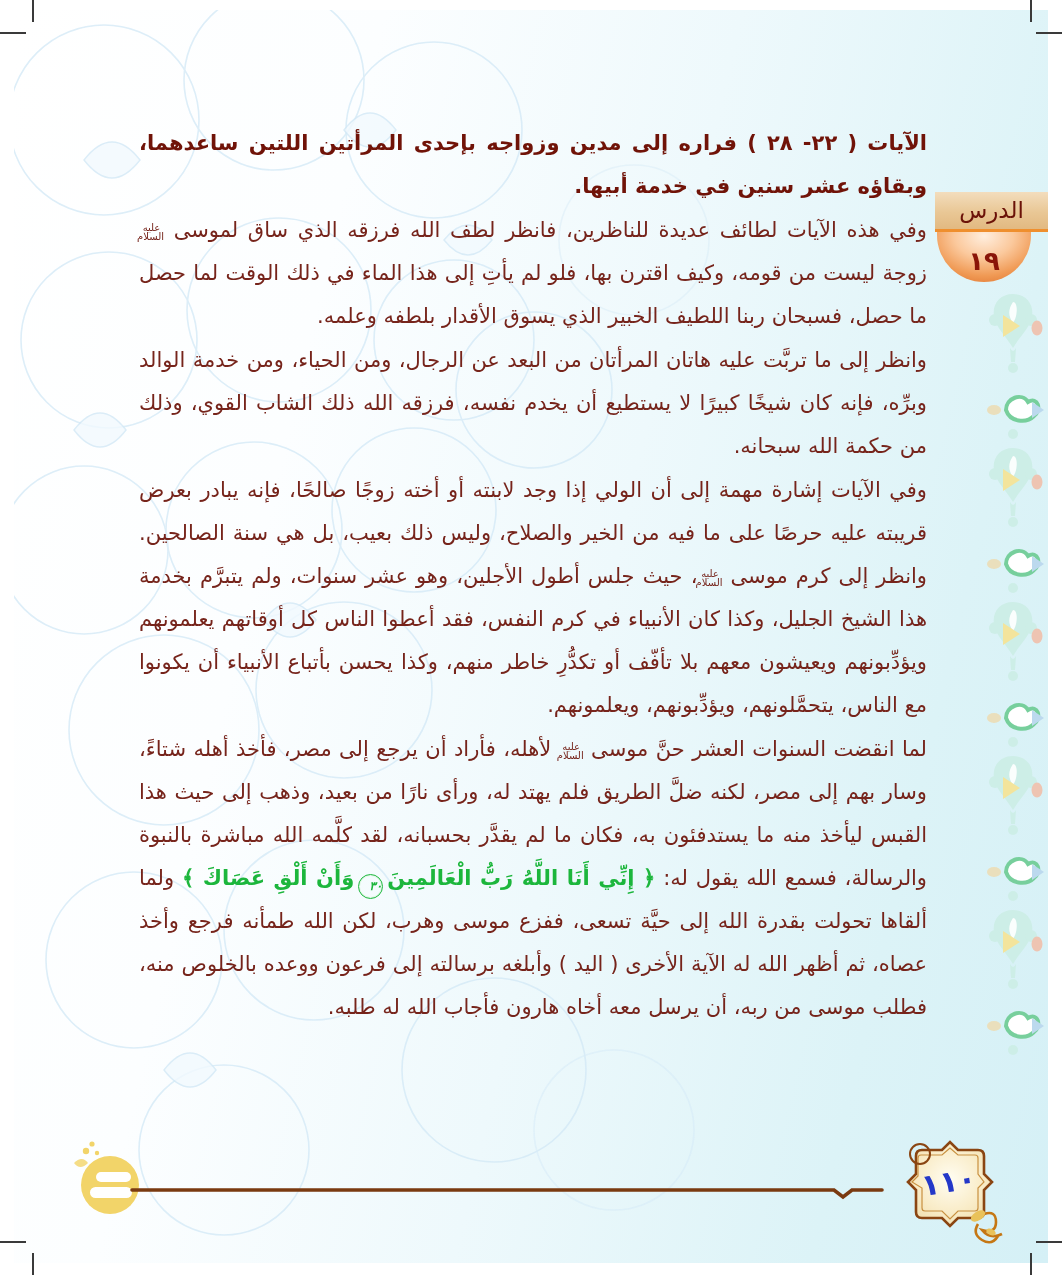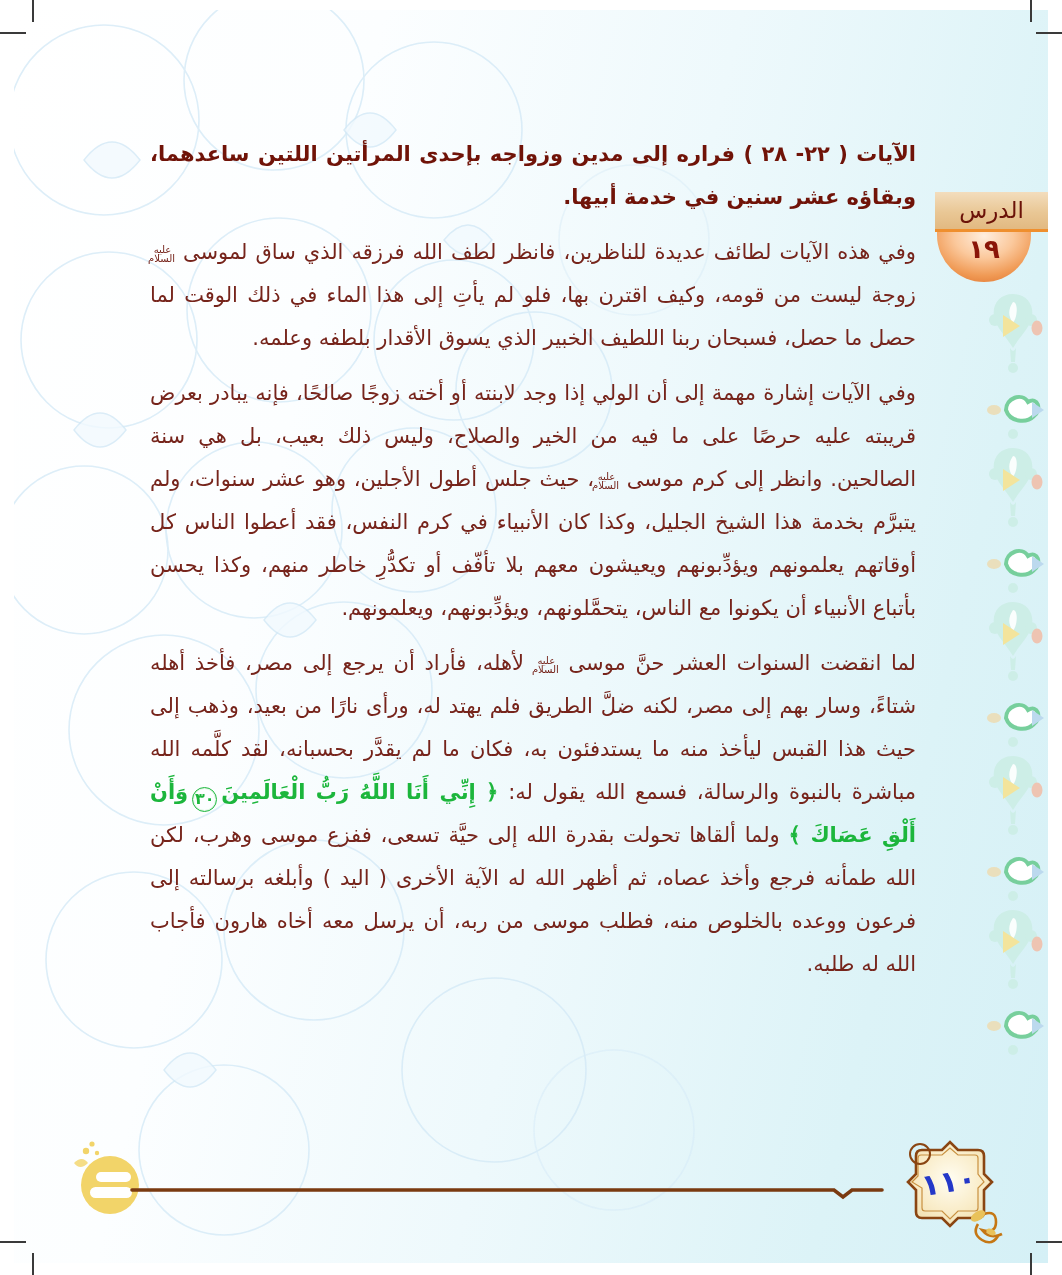--- a/index.html
+++ b/index.html
@@ -19,39 +19,40 @@
   .lesson-tab-bar{
     position:absolute;left:935px;top:192px;width:113px;height:37px;
     background:linear-gradient(180deg,#f3ddbd 0%,#e9c795 55%,#e2b981 100%);
     border-bottom:3px solid #ef8f2e;
     color:#6b1208;font-weight:normal;font-size:23px;text-align:center;line-height:37px;
   }
   .lesson-dome{
     position:absolute;left:937px;top:232px;width:94px;height:50px;
     border-radius:0 0 47px 47px;
     background:radial-gradient(ellipse 65% 90% at 50% 8%,#ffeede 0%,#fbc99d 48%,#f09a55 88%,#ea8c47 100%);
-    text-align:center;color:#8a1508;font-weight:bold;font-size:26px;padding-top:2px;box-sizing:border-box;
+    text-align:center;color:#8a1508;font-weight:bold;font-size:26px;padding-top:14px;box-sizing:border-box;
   }
   
   .text-block{
     position:absolute;top:121px;right:134px;width:790px;
     direction:rtl;text-align:justify;color:#76241b;font-size:21px;line-height:43px;
   }
-  .text-block p,.text-block h2{margin:12px;padding:0;font-size:21px;}
+  .text-block p,.text-block h2{margin:1px;padding:0;font-size:21px;}
   .heading{font-weight:bold;color:#701308;font-size:22.5px;}
   .pbuh{
     display:inline-block;width:25px;font-size:10px;line-height:9px;text-align:center;
     vertical-align:-3px;font-weight:normal;
   }
   .heading .pbuh{font-weight:normal;}
   .quran{color:#1cb63c;font-weight:bold;}
   .ayah-num{
     display:inline-block;width:23px;height:23px;line-height:22px;border:1.5px solid #1cb63c;
-    border-radius:50%;text-align:center;font-size:16px;vertical-align:-5px;margin:0 4px;
+    border-radius:50%;font-size:12px;vertical-align:-5px;margin:0 4px;
     box-shadow:0 0 0 1px #dff7e4 inset;
+    font-style:italic;
   }
   
   .footer-rule{position:absolute;left:130px;top:1183px;}
   .emblem{position:absolute;left:48px;top:1133px;}
   .pagenum-frame{position:absolute;left:892px;top:1138px;}
   .right-border{position:absolute;left:982px;top:288px;}
 </style>
 </head>
 <body>
 
@@ -124,20 +125,21 @@
 <div class="lesson-tab-bar">
   <span>الدرس</span>
 </div>
 <div class="lesson-dome">
   <span>١٩</span>
 </div>
 
 <div class="text-block">
   <h2 class="heading"><span>الآيات ( ٢٢- ٢٨ ) فراره إلى مدين وزواجه بإحدى المرأتين اللتين ساعدهما، وبقاؤه عشر سنين في خدمة أبيها.</span></h2>
   <p><span>وفي هذه الآيات لطائف عديدة للناظرين، فانظر لطف الله فرزقه الذي ساق لموسى </span><span class="pbuh">عليه السلام</span><span> زوجة ليست من قومه، وكيف اقترن بها، فلو لم يأتِ إلى هذا الماء في ذلك الوقت لما حصل ما حصل، فسبحان ربنا اللطيف الخبير الذي يسوق الأقدار بلطفه وعلمه.</span></p>
+  <p><span>وانظر إلى ما تربَّت عليه هاتان المرأتان من البعد عن الرجال، ومن الحياء، ومن خدمة الوالد وبرِّه، فإنه كان شيخًا كبيرًا لا يستطيع أن يخدم نفسه، فرزقه الله ذلك الشاب القوي، وذلك من حكمة الله سبحانه.</span></p>
   <p><span>وفي الآيات إشارة مهمة إلى أن الولي إذا وجد لابنته أو أخته زوجًا صالحًا، فإنه يبادر بعرض قريبته عليه حرصًا على ما فيه من الخير والصلاح، وليس ذلك بعيب، بل هي سنة الصالحين. وانظر إلى كرم موسى </span><span class="pbuh">عليه السلام</span><span>، حيث جلس أطول الأجلين، وهو عشر سنوات، ولم يتبرَّم بخدمة هذا الشيخ الجليل، وكذا كان الأنبياء في كرم النفس، فقد أعطوا الناس كل أوقاتهم يعلمونهم ويؤدِّبونهم ويعيشون معهم بلا تأفّف أو تكدُّرِ خاطر منهم، وكذا يحسن بأتباع الأنبياء أن يكونوا مع الناس، يتحمَّلونهم، ويؤدِّبونهم، ويعلمونهم.</span></p>
   <p><span>لما انقضت السنوات العشر حنَّ موسى </span><span class="pbuh">عليه السلام</span><span> لأهله، فأراد أن يرجع إلى مصر، فأخذ أهله شتاءً، وسار بهم إلى مصر، لكنه ضلَّ الطريق فلم يهتد له، ورأى نارًا من بعيد، وذهب إلى حيث هذا القبس ليأخذ منه ما يستدفئون به، فكان ما لم يقدَّر بحسبانه، لقد كلَّمه الله مباشرة بالنبوة والرسالة، فسمع الله يقول له: </span><span class="quran"><span>﴿</span> <span>إِنِّي أَنَا اللَّهُ رَبُّ الْعَالَمِينَ</span><span class="ayah-num">٣٠</span><span>وَأَنْ أَلْقِ عَصَاكَ</span> <span>﴾</span></span><span> ولما ألقاها تحولت بقدرة الله إلى حيَّة تسعى، ففزع موسى وهرب، لكن الله طمأنه فرجع وأخذ عصاه، ثم أظهر الله له الآية الأخرى ( اليد ) وأبلغه برسالته إلى فرعون ووعده بالخلوص منه، فطلب موسى من ربه، أن يرسل معه أخاه هارون فأجاب الله له طلبه.</span></p>
 </div>
 
 <svg class="emblem" width="130" height="95" viewBox="0 0 130 95">
   <circle cx="62" cy="52" r="29" fill="#f2d469"></circle>
   <rect x="48" y="39" width="35" height="10" rx="5" fill="#ffffff"></rect>
   <rect x="42" y="54" width="42" height="11" rx="5.5" fill="#ffffff"></rect>
   <circle cx="38" cy="18" r="3.2" fill="#f2d469"></circle>
   <circle cx="44" cy="11" r="2.6" fill="#f2d469"></circle>

